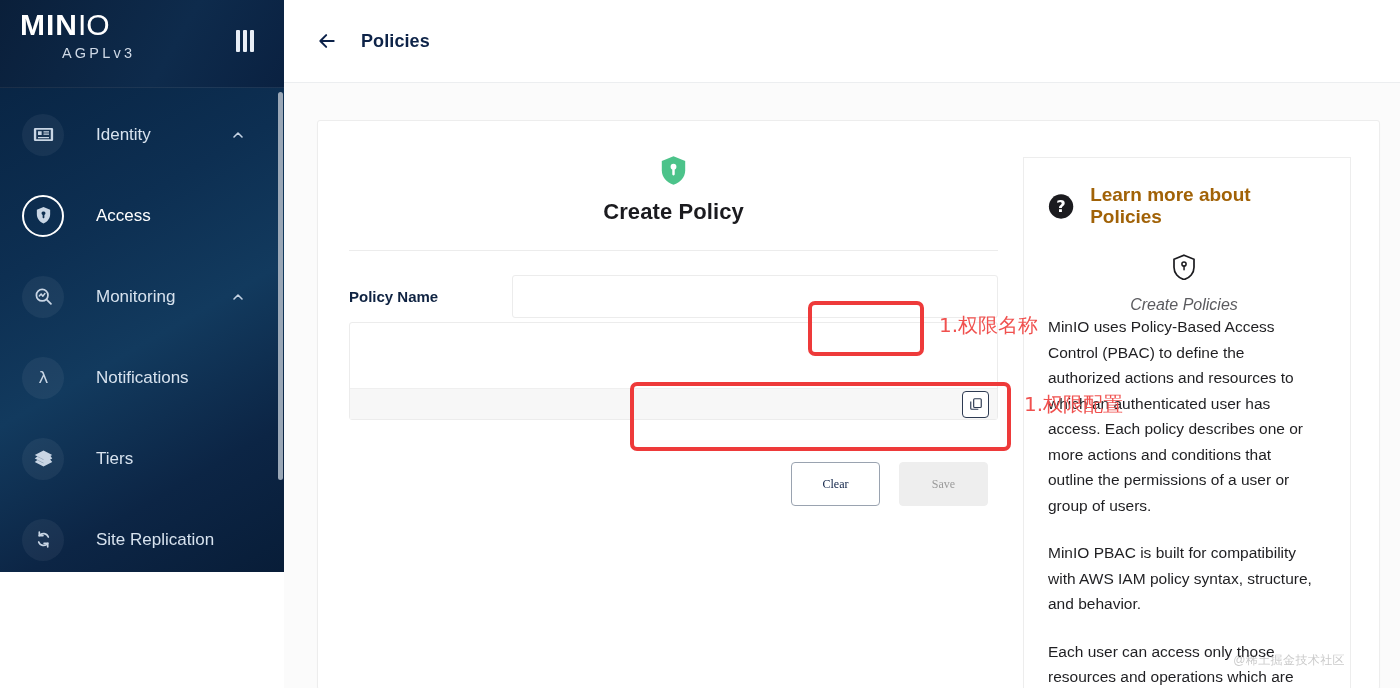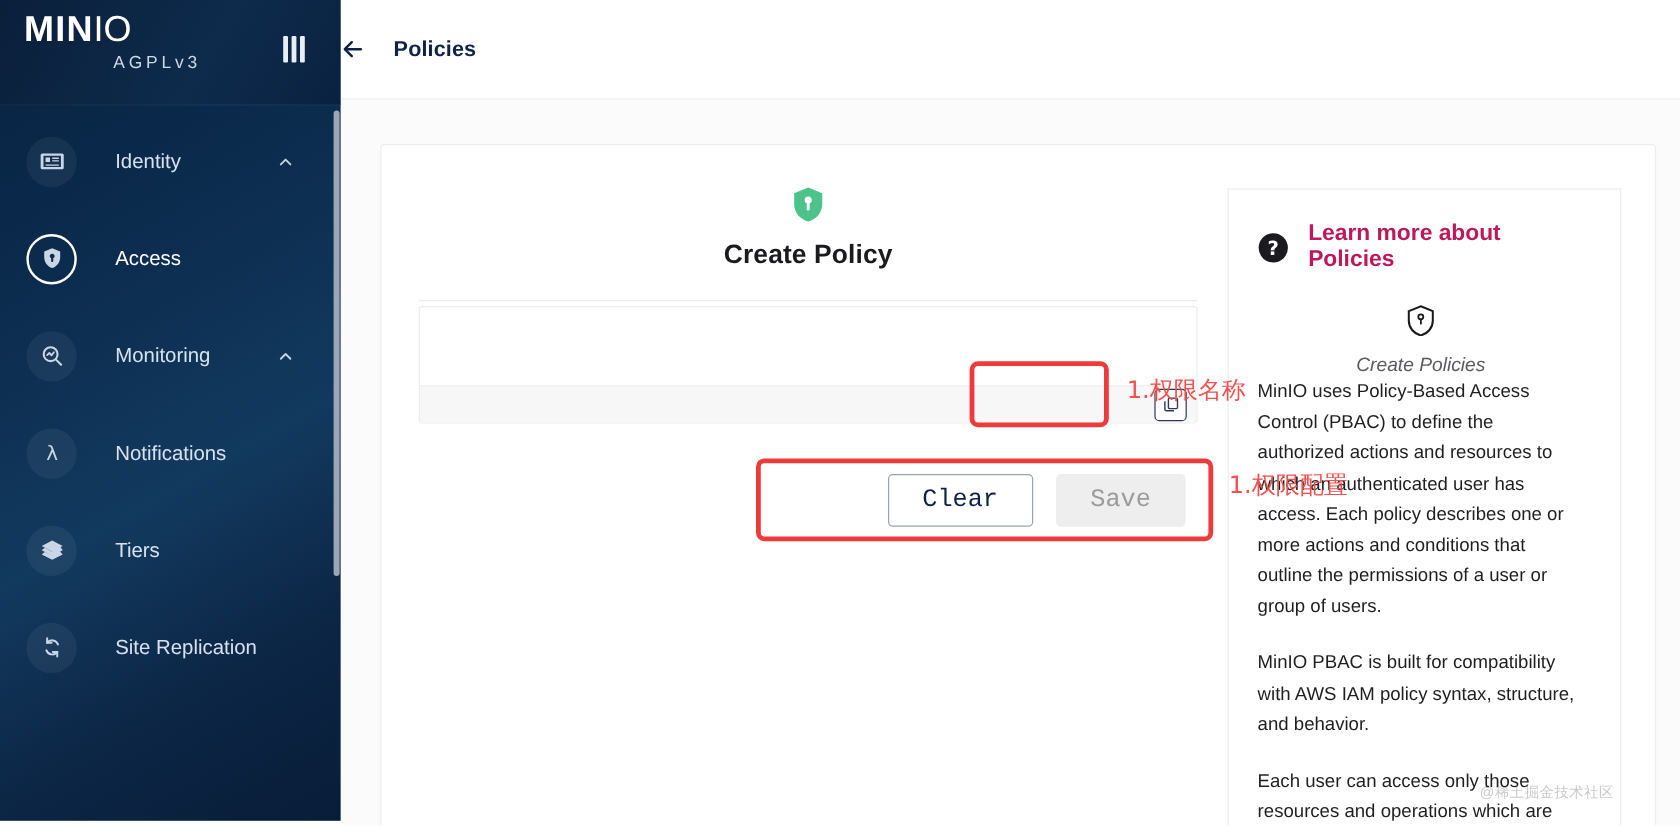--- a/index.html
+++ b/index.html
@@ -15,25 +15,24 @@
     width: 1400px;
     height: 688px;
     display: flex;
     overflow: hidden;
   }
 
   
   .sidebar {
     position: relative;
     width: 284px;
-    height: 684px;
+    height: 572px;
     flex: 0 0 284px;
     background: linear-gradient(150deg, #07213f 0%, #0d2f52 38%, #123a5e 58%, #0c2545 80%, #081d38 100%);
     overflow: hidden;
-    text-align: center;
   }
   .sb-header {
     position: relative;
     height: 88px;
     background: linear-gradient(120deg, #0a1f3a 0%, #0e2b4c 60%, #0a2141 100%);
     border-bottom: 1px solid rgba(255,255,255,0.07);
   }
   .logo-wrap {
     position: absolute;
     left: 20px;
@@ -136,20 +135,21 @@
     flex: 1;
     height: 688px;
     background: #fbfbfb;
     overflow: hidden;
   }
   .topbar {
     height: 83px;
     background: #ffffff;
     display: flex;
     align-items: center;
+    padding-left: 33px;
     border-bottom: 1px solid #eceef0;
   }
   .back-arrow {
     width: 22px;
     height: 22px;
     color: #0b2149;
     cursor: pointer;
     display: flex;
     align-items: center;
   }
@@ -283,24 +283,24 @@
     display: flex;
     justify-content: flex-end;
     gap: 19px;
     margin-top: 42px;
     padding-right: 10px;
   }
   .btn {
     height: 44px;
     min-width: 89px;
     border-radius: 4px;
-    font-size: 21px;
-    font-family: Liberation Mono, monospace;
+    font-size: 12px;
+    font-family: Liberation Serif, serif;
     cursor: pointer;
-    padding: 0 28px;
+    padding: 0 18px;
   }
   .btn-clear {
     background: #ffffff;
     border: 1px solid #9aa3b0;
     color: #0e2146;
     font-weight: 400;
   }
   .btn-save {
     background: #eeeeee;
     border: 1px solid #eeeeee;
@@ -323,21 +323,21 @@
   }
   .help-head {
     display: flex;
     align-items: center;
     gap: 16px;
   }
   .q-icon { width: 27px; height: 27px; display: block; }
   .help-title {
     font-size: 19px;
     font-weight: 700;
-    color: #be185d;
+    color: #a16207;
   }
   .help-sub {
     display: flex;
     align-items: center;
     gap: 16px;
     margin-top: 26px;
     flex-direction: column;
   }
   .shield-dark { width: 24px; height: 26px; display: block; }
   .help-sub-text {
@@ -503,20 +503,24 @@
             <svg class="shield-green" viewBox="0 0 24 26">
               <path d="M12 0.8L22.4 5v8.2c0 6.1-4.3 11.2-10.4 12.8C5.9 24.4 1.6 19.3 1.6 13.2V5L12 0.8z" fill="#4cc38a"></path>
               <circle cx="12" cy="10" r="2.6" fill="#ffffff"></circle>
               <rect x="10.9" y="11.6" width="2.2" height="6.2" rx="1" fill="#ffffff"></rect>
             </svg>
             <span class="form-title">Create Policy</span>
           </div>
 
           <div class="divider"></div>
 
+          <div class="field-row">
+            <span class="field-label">Policy Name</span>
+            <input class="text-input" type="text" value="" style="">
+          </div>
 
 
           <div class="code-box">
             <textarea class="code-area" value="" style=""></textarea>
             <div class="code-footer">
               <span class="copy-btn">
                 <svg viewBox="0 0 24 24" fill="none" stroke="#2d3a52" stroke-width="2">
                     <rect x="8" y="3" width="13" height="15" rx="1.6"></rect>
                     <path d="M16 21H4.6A1.6 1.6 0 0 1 3 19.4V7.5"></path>
                   </svg>

